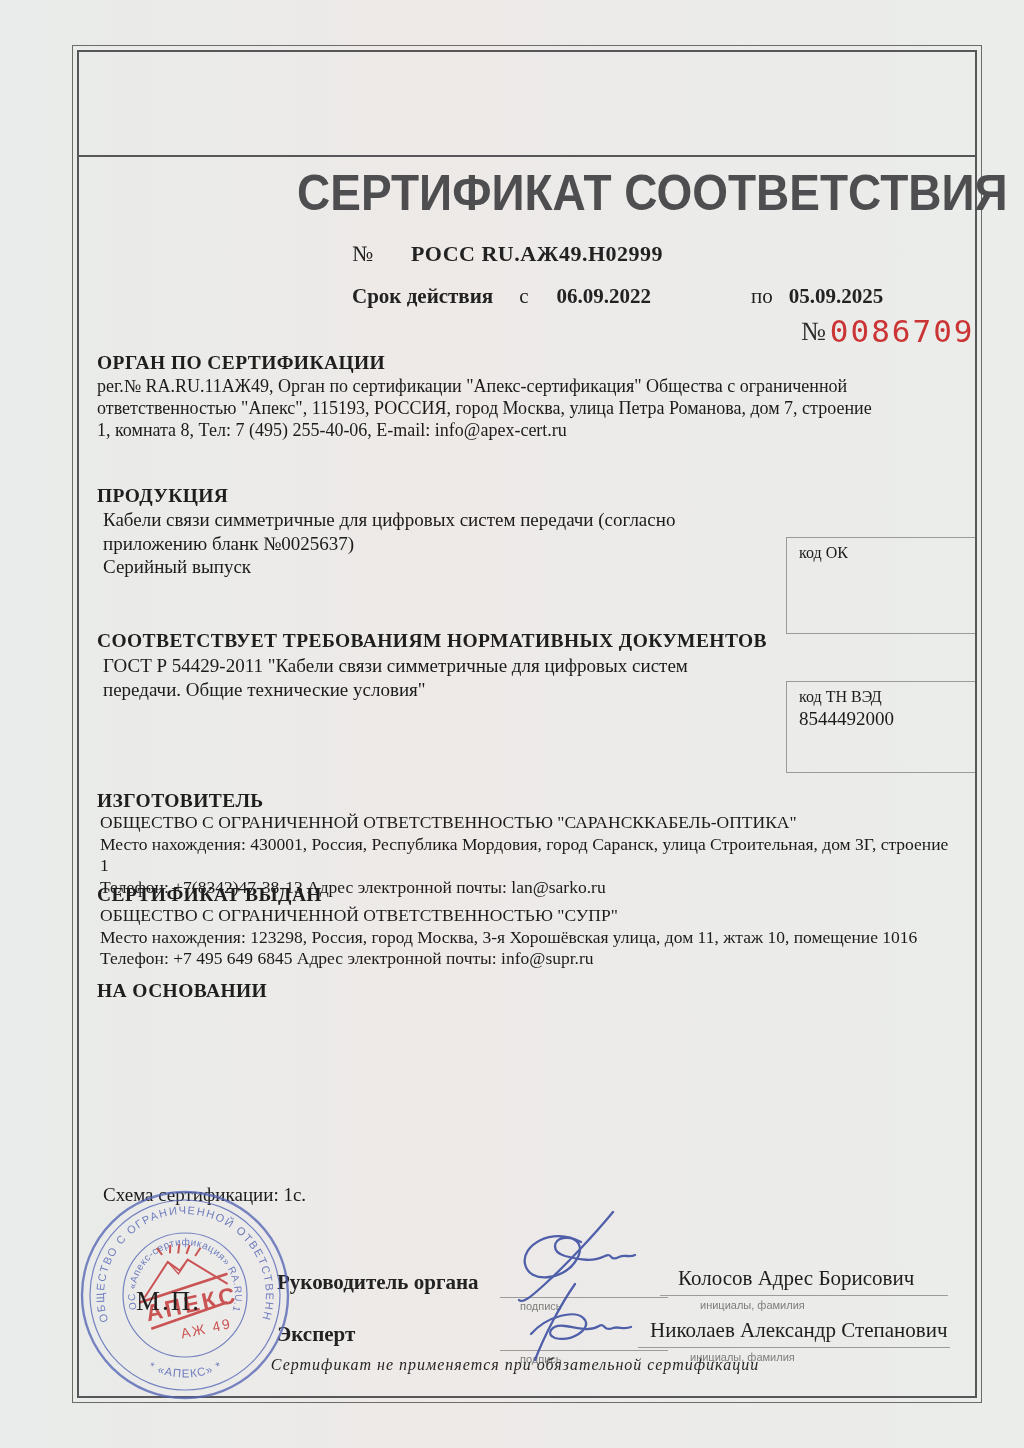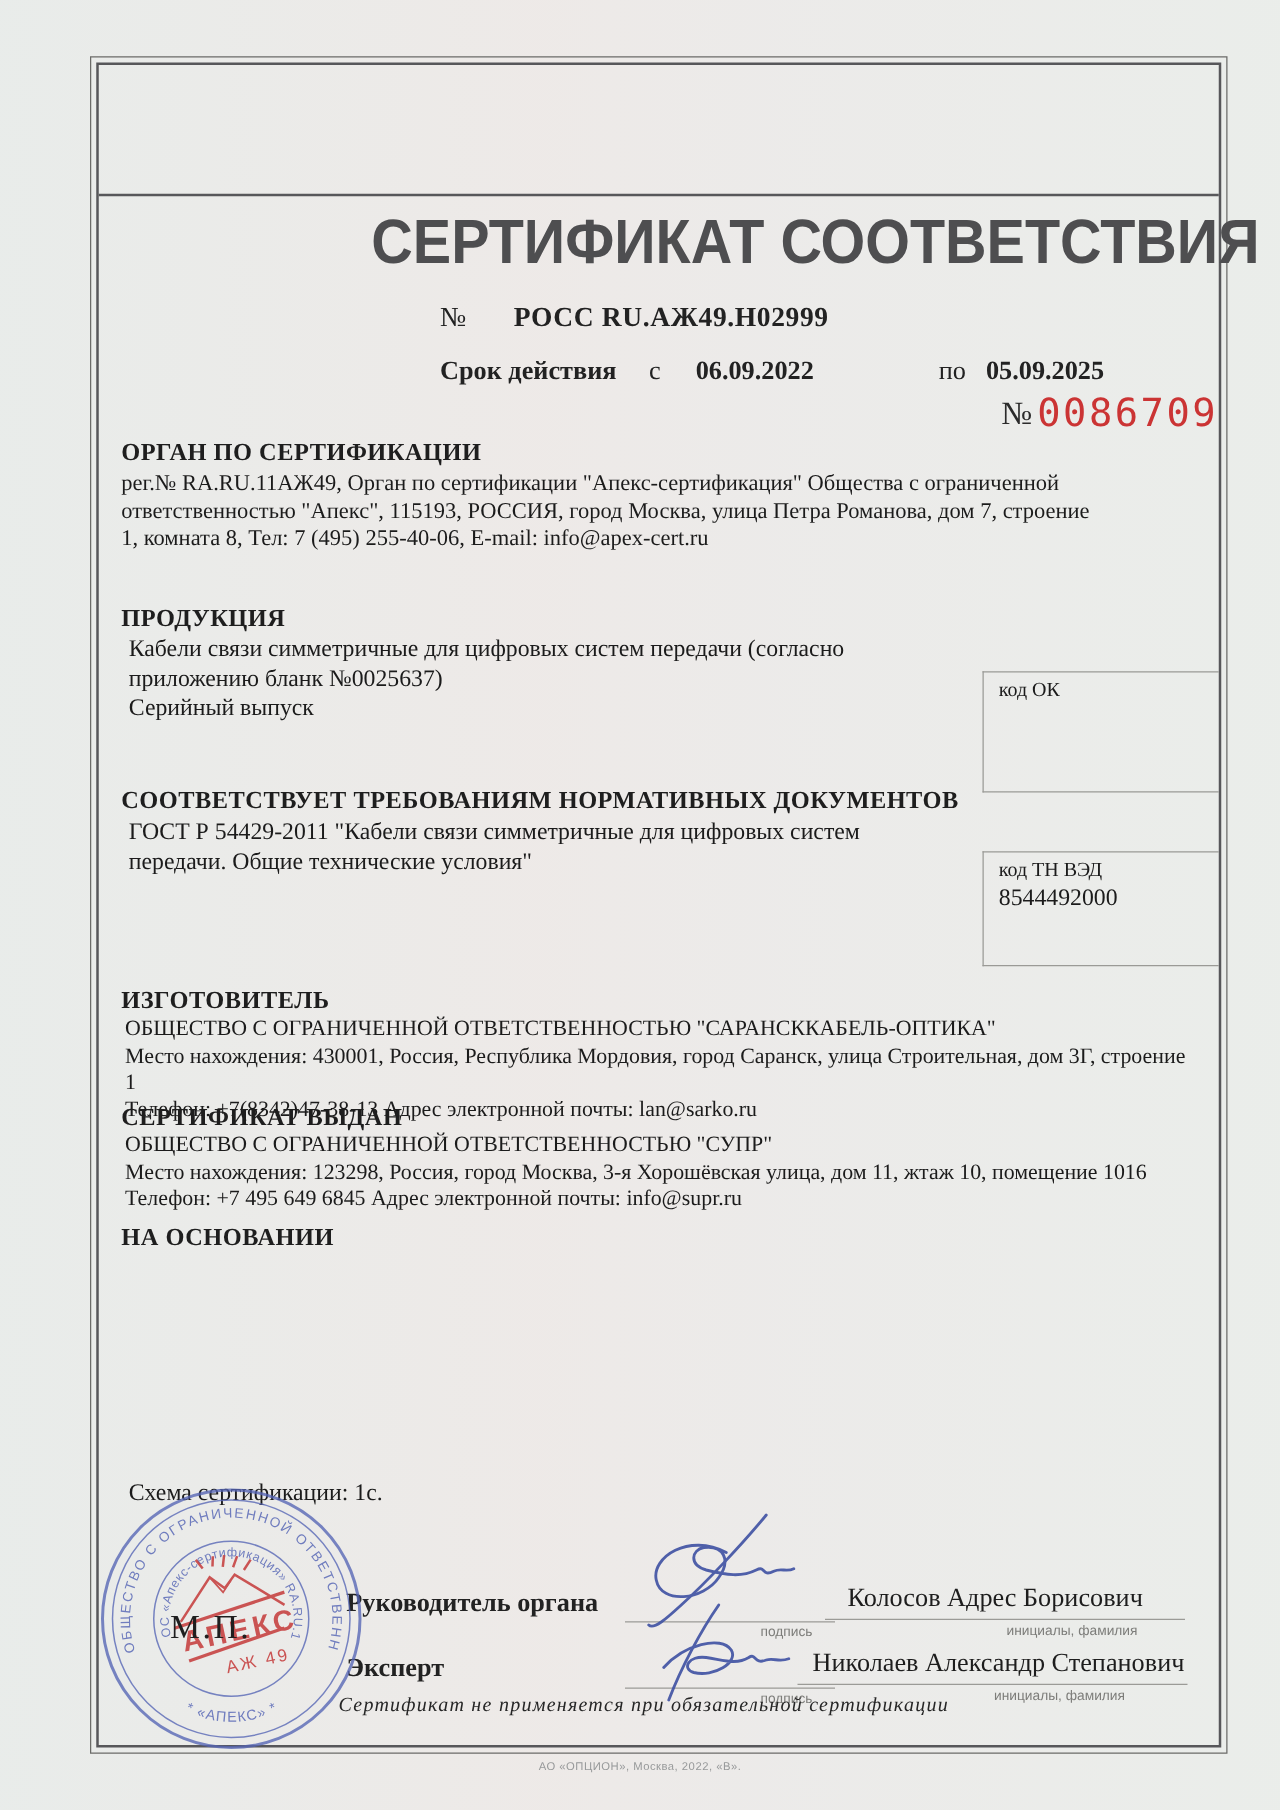--- a/index.html
+++ b/index.html
@@ -33,21 +33,21 @@
                    letter-spacing:2px;color:#cb3434;vertical-align:-2px;}
   .sec-h{font-size:19.5px;font-weight:bold;color:#1e1e1e;letter-spacing:0.4px;white-space:nowrap;}
   .body-txt{font-size:18px;color:#1b1b1b;line-height:22px;white-space:pre-line;}
   .code-box{left:786px;width:189px;border:1px solid #9a9a96;border-right:none;color:#1b1b1b;
             padding:6px 0 0 12px;box-sizing:border-box;margin-top:29px;}
   .code-box .cap{font-size:16px;}
   .code-box .val{font-size:19px;line-height:25px;white-space:pre-line;margin-top:2px;}
   .sig-role{font-size:21px;font-weight:bold;color:#222;white-space:nowrap;}
   .rule{position:absolute;height:1px;background:#9b9b97;}
   .caption{position:absolute;font-family:"Liberation Sans","DejaVu Sans",sans-serif;
-           font-size:11px;color:#7d7d7a;text-align:right;}
+           font-size:11px;color:#7d7d7a;text-align:left;}
   .sig-name{position:absolute;font-size:21px;color:#1d1d1d;white-space:nowrap;}
   .footer-note{left:120px;top:1356px;width:790px;text-align:center;font-size:16px;color:#262626;
                letter-spacing:1px;white-space:nowrap;font-style:italic;}
   .imprint{left:0;top:1408px;width:1024px;text-align:center;
            font-family:"Liberation Sans","DejaVu Sans",sans-serif;font-size:9px;color:#97999a;letter-spacing:0.4px;}
   .mp-label{left:136px;top:1286px;font-size:27px;color:#1f1f1f;letter-spacing:2px;z-index:6;}
   .stamp-svg{left:68px;top:1178px;z-index:5;}
   .sig-svg{z-index:4;}
 </style>
 </head>
@@ -167,15 +167,14 @@
       <path d="M 26 56 C 42 38, 72 30, 80 42 C 86 52, 66 64, 50 60 C 40 57, 46 46, 60 48 C 74 50, 84 54, 94 48 C 100 44, 98 54, 108 50 C 114 48, 118 52, 126 49"></path>
     </g>
   </svg>
   <div class="rule" style="left:500px;top:1350px;width:168px;"></div>
   <div class="caption" style="left:520px;top:1353px;width:130px;">подпись</div>
   <div class="sig-name" style="left:650px;top:1318px;">Николаев Александр Степанович</div>
   <div class="rule" style="left:638px;top:1347px;width:312px;"></div>
   <div class="caption" style="left:690px;top:1351px;width:210px;">инициалы, фамилия</div>
 
   <div class="abs footer-note">Сертификат не применяется при обязательной сертификации</div>
-  <div class="abs imprint">АО «ОПЦИОН», Москва, 2022, «В».</div>
 
 </div>
 
 </body></html>

